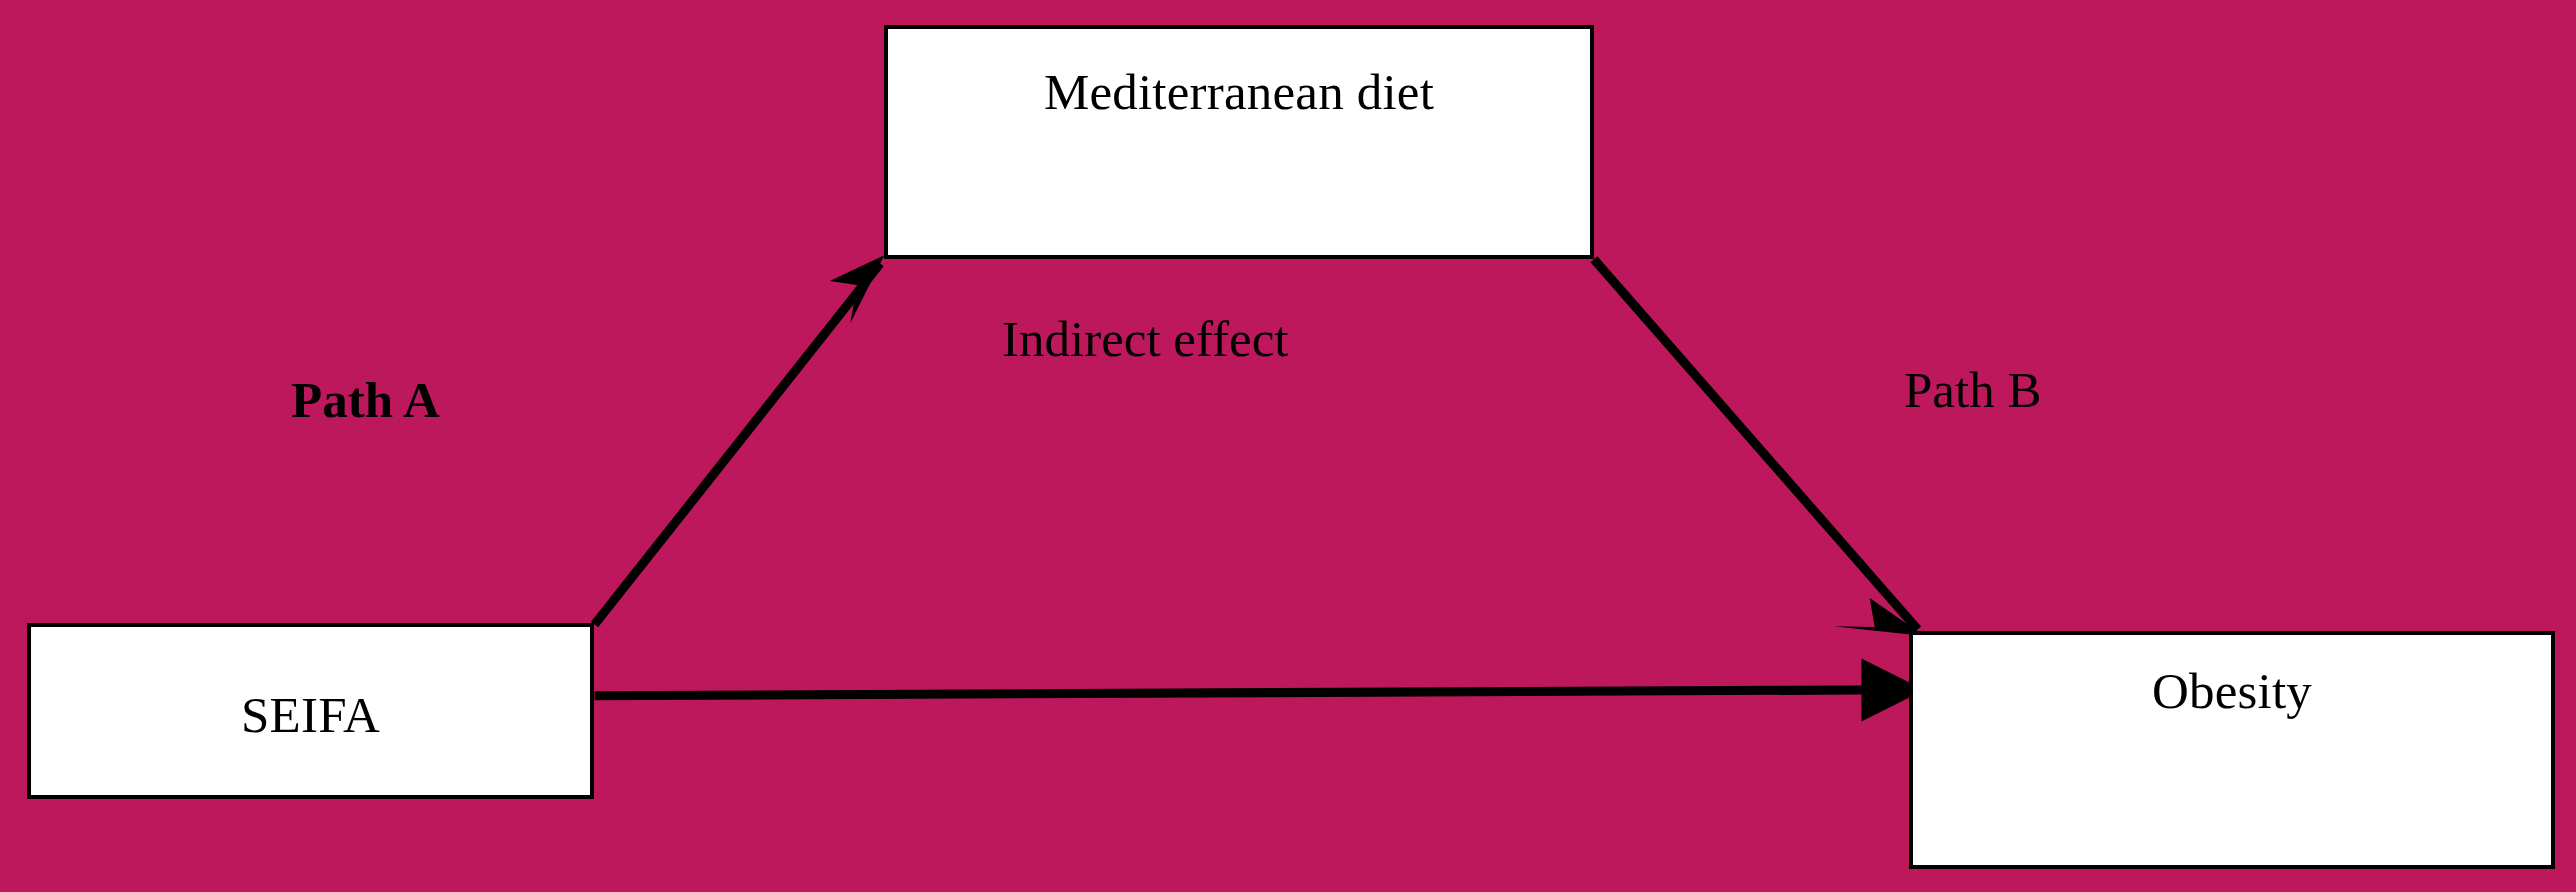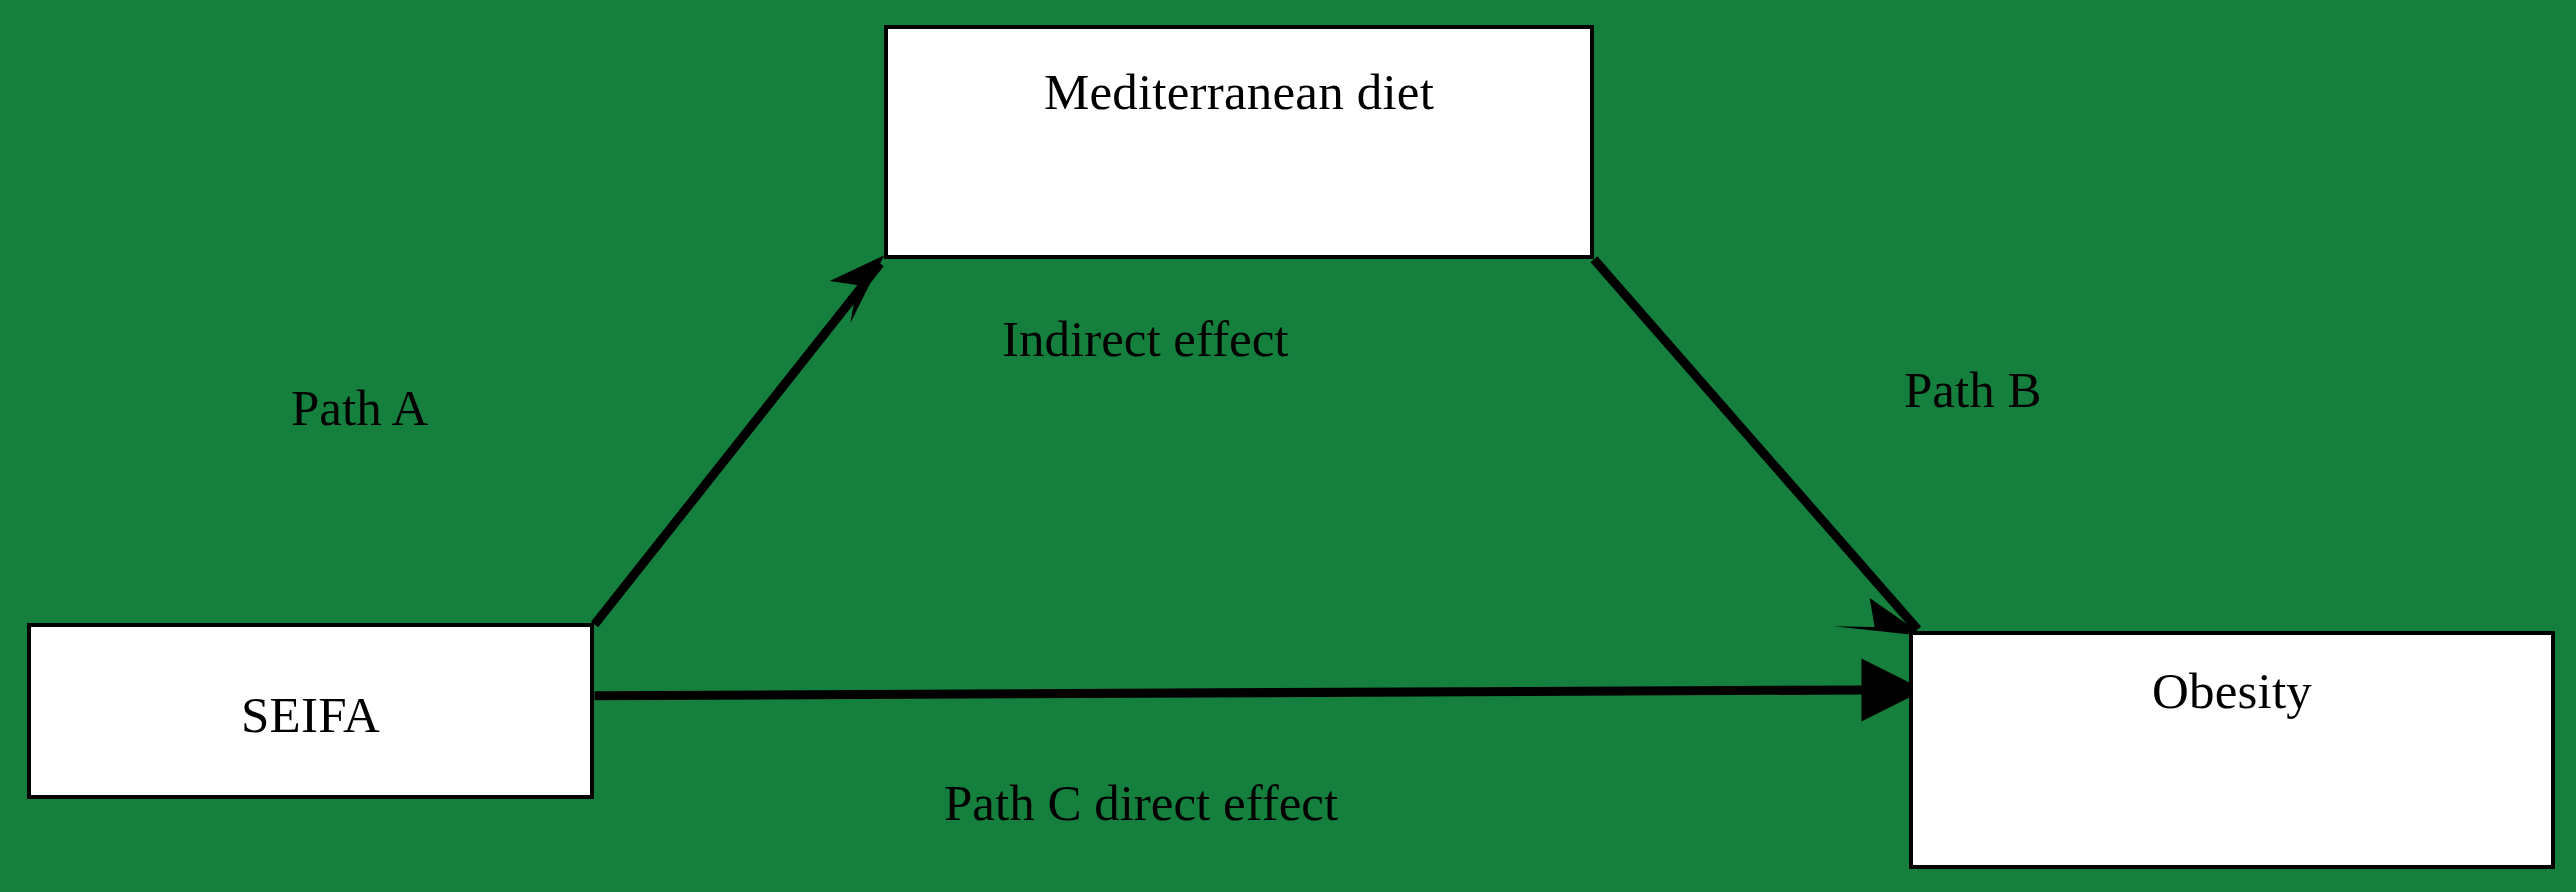--- a/index.html
+++ b/index.html
@@ -8,21 +8,21 @@
     padding: 0;
     background: #ffffff;
   }
   body {
     font-family: "Liberation Serif", "DejaVu Serif", serif;
   }
   #diagram-root {
     position: relative;
     width: 2576px;
     height: 893px;
-    background: #15803d;
+    background: #be185d;
     overflow: hidden;
   }
   #diagram-svg {
     position: absolute;
     left: 0;
     top: 0;
     width: 2576px;
     height: 893px;
     display: block;
   }
@@ -73,21 +73,21 @@
   .edge-label {
     position: absolute;
     font-family: "Liberation Serif", "DejaVu Serif", serif;
     font-size: 51px;
     line-height: 1.05;
     color: #000000;
     white-space: nowrap;
     z-index: 4;
     background: transparent;
   }
-  #label-path-a  { left: 291px;  top: 382px; }
+  #label-path-a  { left: 291px;  top: 374px; font-weight: bold; }
   #label-indirect{ left: 1002px; top: 313px; text-align: right; }
   #label-path-b  { left: 1904px; top: 364px; }
   #label-path-c  { left: 944px; top: 777px; }
 </style>
 </head>
 <body>
 
 <div id="diagram-root">
 
   <svg id="diagram-svg" viewBox="0 0 3111 1078" xmlns="http://www.w3.org/2000/svg">
@@ -123,16 +123,15 @@
   <div class="node-box" id="box-outcome">
     <span class="node-label">Obesity</span>
   </div>
 
   <div class="edge-label" id="label-path-a">Path A</div>
 
   <div class="edge-label" id="label-indirect">Indirect effect</div>
 
   <div class="edge-label" id="label-path-b">Path B</div>
 
-  <div class="edge-label" id="label-path-c">Path C direct effect</div>
 
 </div>
 
 
 </body></html>

